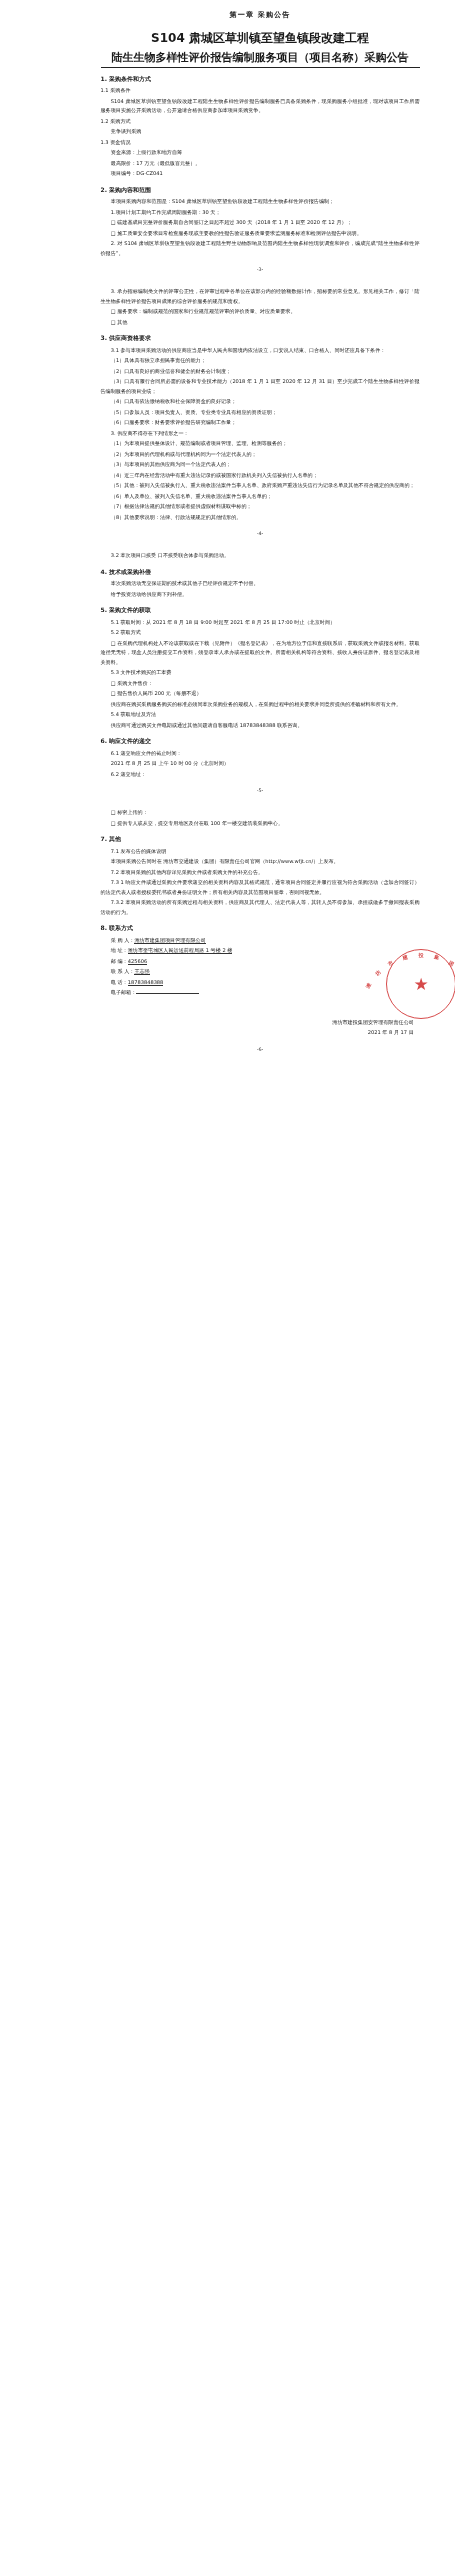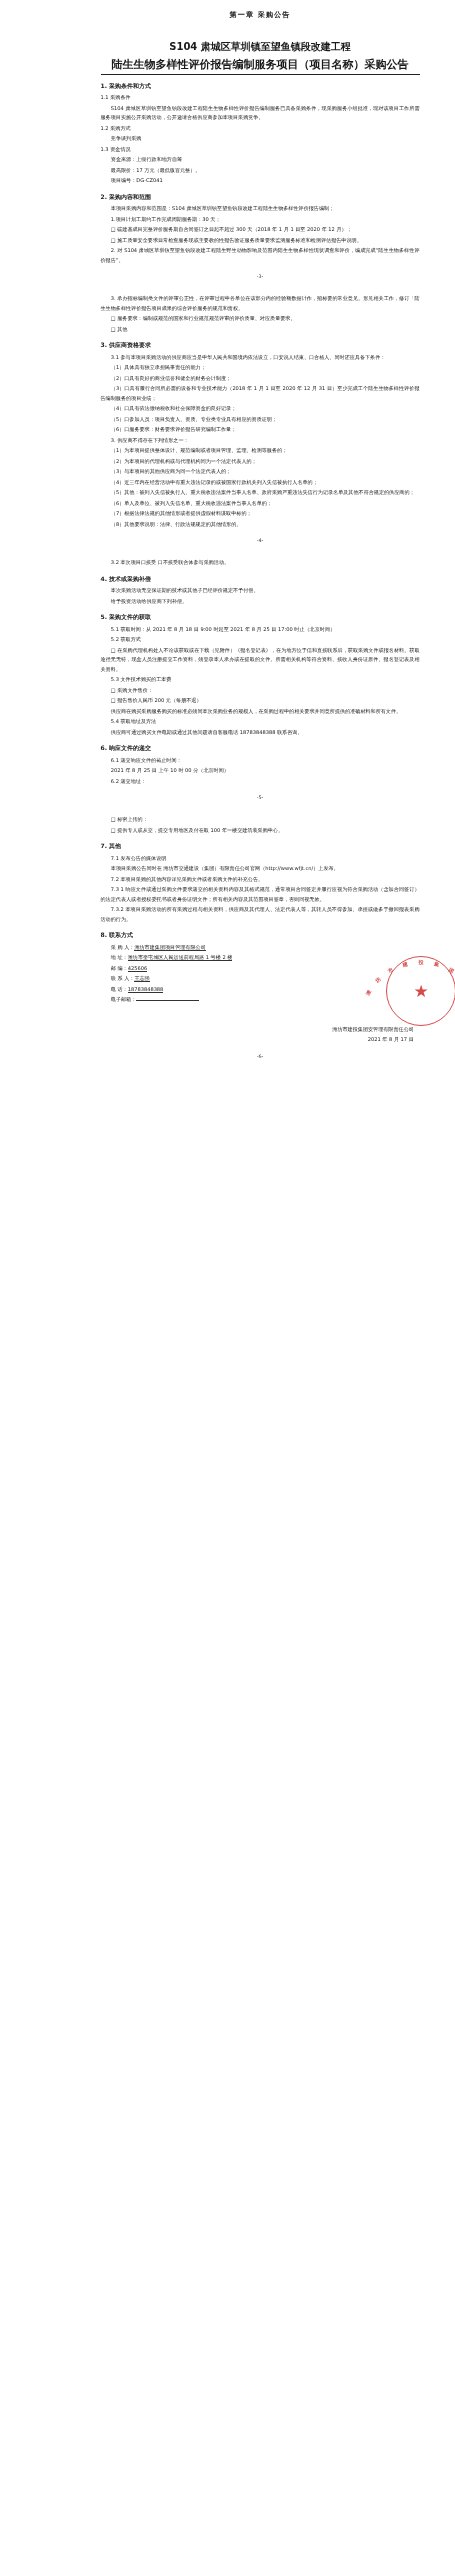--- a/index.html
+++ b/index.html
@@ -2,21 +2,21 @@
 <html style="font-size:9px"><head>
 <meta charset="utf-8">
 <style>
   html,body{margin:0;padding:0;background:#ffffff;}
   body{font-family:"DejaVu Sans","Liberation Sans",sans-serif;color:#1a1a1a;}
   .page{position:relative;width:456px;margin:0 auto;background:#fff;padding-left:32px;}
   .sheet{position:relative;width:456px;background:#fff;}
   .doc{width:319px;margin:0 auto;padding:0;}
   .ttl{text-align:center;font-weight:bold;}
   .ttl1{font-size:7.1px;letter-spacing:1.1px;margin-top:10.3px;}
-  .ttl2{font-size:10px;margin-top:20px;}
+  .ttl2{font-size:12px;margin-top:10px;}
   .ttl3{font-size:11px;margin-top:2.8px;padding-bottom:1.7px;border-bottom:0.6px solid #222;display:block;}
   h2.sec{font-size:6px;font-weight:bold;margin:6.8px 0 2.8px 0;}
   .p{font-size:5.1px;line-height:1.85;text-align:justify;margin:0 0 1.1px 0;}
   .p.ind{text-indent:10.3px;}
   .u{border-bottom:0.6px solid #333;}
   .pagenum{text-align:center;font-size:4.8px;color:#333;margin-top:9px;}
   .gap{height:15px;}
   .blank{display:inline-block;border-bottom:0.6px solid #333;min-width:15px;text-align:center;}
   .blank.w4{min-width:63px;}
   .stamp{position:absolute;right:32px;bottom:49px;width:68px;height:68px;border:1.4px solid #cf2b2b;border-radius:50%;opacity:.85;}

